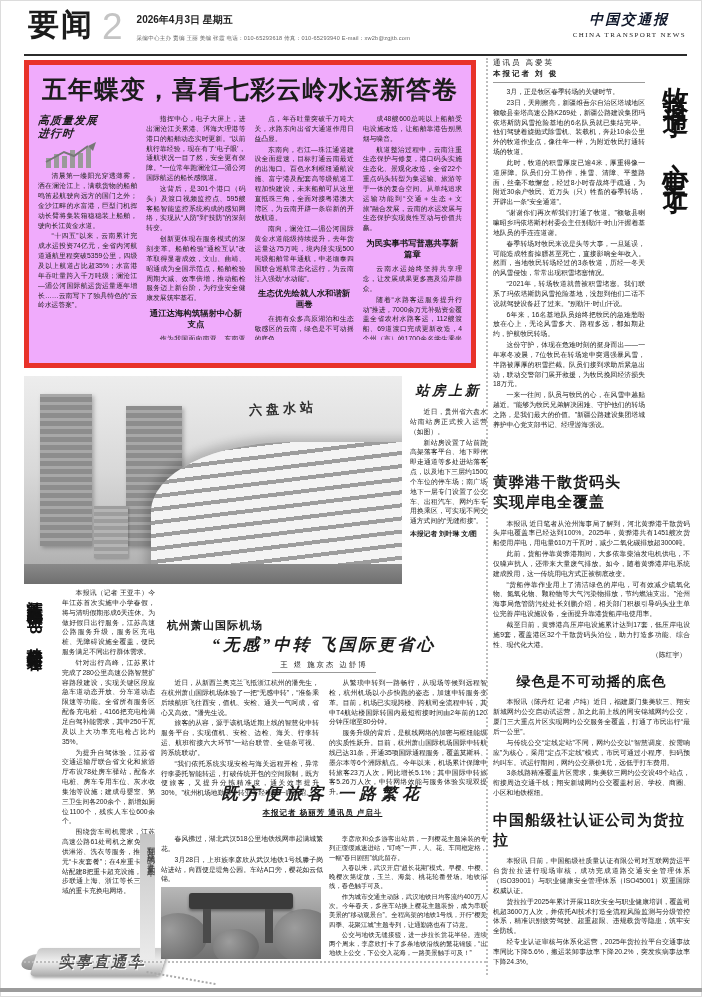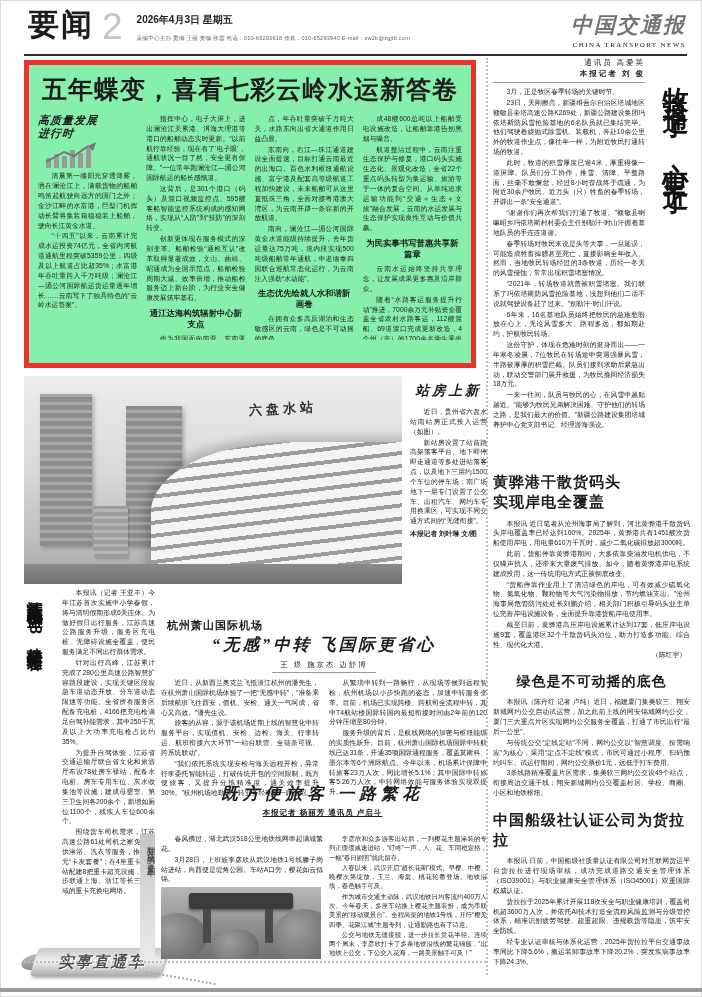--- a/index.html
+++ b/index.html
@@ -8,26 +8,26 @@
           box-shadow:inset 0 0 0 1px #dcdcdc; }
   
   #header { position:absolute; left:28px; top:8px; right:16px; height:46px; }
   .h-left { display:flex; align-items:flex-start; }
   .yaowen { font-family:"Liberation Serif",serif; font-weight:bold; font-size:31px; line-height:1.1; letter-spacing:2px; }
   .pagenum { font-size:37px; color:#c4c4c4; line-height:1; margin-left:8px; }
   .dateblock { margin-left:14px; padding-top:5px; }
   .date { font-size:10px; font-weight:bold; color:#222; }
   .info { font-size:5.6px; color:#666; margin-top:8px; letter-spacing:0.2px; white-space:nowrap; }
   .masthead { position:absolute; right:0; top:3px; text-align:right; }
-  .masthead-cn { font-family:"Liberation Serif",serif; font-weight:bold; font-style:italic; font-size:21px; letter-spacing:2px; color:#737373;text-align:center; }
+  .masthead-cn { font-family:"Liberation Serif",serif; font-weight:bold; font-style:italic; font-size:14px; letter-spacing:2px; color:#0f172a;text-align:center; }
   .masthead-en { font-family:"Liberation Serif",serif; font-size:7px; letter-spacing:1.4px; margin-top:2px; color:#222; }
   .header-rule { position:absolute; left:24px; width:663px; top:54px; border-top:2.5px solid #2b2b2b; }
   
   #main-article { position:absolute; left:24px; top:60px; width:452px; height:308px;
-                  border:5px solid #e8322a; background:#86efac; padding:5px 9px; box-sizing:border-box; }
+                  border:5px solid #e8322a; background:#f0abfc; padding:5px 9px; box-sizing:border-box; }
   .main-headline { font-size:25px; font-weight:bold; text-align:center; letter-spacing:1px; margin:3px 0 8px; white-space:nowrap; }
   .main-cols { display:flex; gap:9px; height:226px; overflow:hidden; }
   .mcol { flex:1; overflow:hidden; min-width:0; }
   p.para { font-size:6.8px; line-height:1.45; text-align:justify; text-indent:2em; margin:0 0 1px; color:#222; }
   .subhead { font-size:8.4px; font-weight:bold; text-align:center; margin:5px 0 4px; }
   .badge { margin-bottom:3px; }
   .badge-text { font-style:italic; font-weight:bold; font-size:11px; line-height:1.2; letter-spacing:1px; transform:skewX(-4deg); }
   .chart-icon { display:block; margin:2px 0 1px 6px; }
   .byline-box { text-align:center; font-size:7.6px; font-weight:bold; border-bottom:1px solid #999; padding:2px 0 4px; margin-bottom:4px; }
   .byline-box div { margin:1px 0; letter-spacing:1px; }
@@ -91,21 +91,21 @@
   .m-tree { position:absolute; border-radius:50%; background:radial-gradient(circle at 35% 35%,#9d9d9d,#5d5d5d); }
   .mt1 { left:-12px; top:26px; width:58px; height:48px; }
   .mt2 { left:112px; top:22px; width:62px; height:54px; }
   .mt3 { left:52px; top:42px; width:46px; height:36px; }
   .m-caption { font-size:6.2px; line-height:1.45; margin-top:2px; color:#222; }
   .m-caption .credit { float:right; font-weight:bold; }
   
   #right-col { position:absolute; left:493px; top:58px; width:197px; height:919px; overflow:hidden; }
   .r-art1 { display:flex; gap:6px; height:402px; overflow:hidden; }
   .r1-body { width:152px; overflow:hidden; }
-  .r1-bylines { text-align:right; font-size:7.5px; border-bottom:1px solid #999; padding-bottom:3px; margin-bottom:4px; }
+  .r1-bylines { text-align:left; font-size:7.5px; border-bottom:1px solid #999; padding-bottom:3px; margin-bottom:4px; }
   .r1-bylines .b1x { font-family:"Liberation Serif",serif; letter-spacing:2px; }
   .r1-bylines .b2x { font-weight:bold; letter-spacing:2px; margin-top:1px; }
   .r1-head { flex:1; writing-mode:vertical-rl; font-size:26px; font-weight:bold; letter-spacing:10px;
              line-height:1.15; padding-top:8px; color:#111; }
   .r-h2 { font-size:15px; font-weight:bold; text-align:left; line-height:1.35; margin:12px 0 6px; letter-spacing:1px; }
   .r-h3 { font-size:14px; font-weight:bold; text-align:center; margin:13px 0 6px; letter-spacing:1px; }
   .sig { font-size:6.8px; text-align:right; margin:1px 4px 0 0; color:#222; }
   
   #vdots { position:absolute; left:486px; top:58px; height:917px; border-left:2px dotted #bdbdbd; }
   #hdots { position:absolute; left:24px; top:961px; width:462px; border-top:2px dotted #bdbdbd; }

